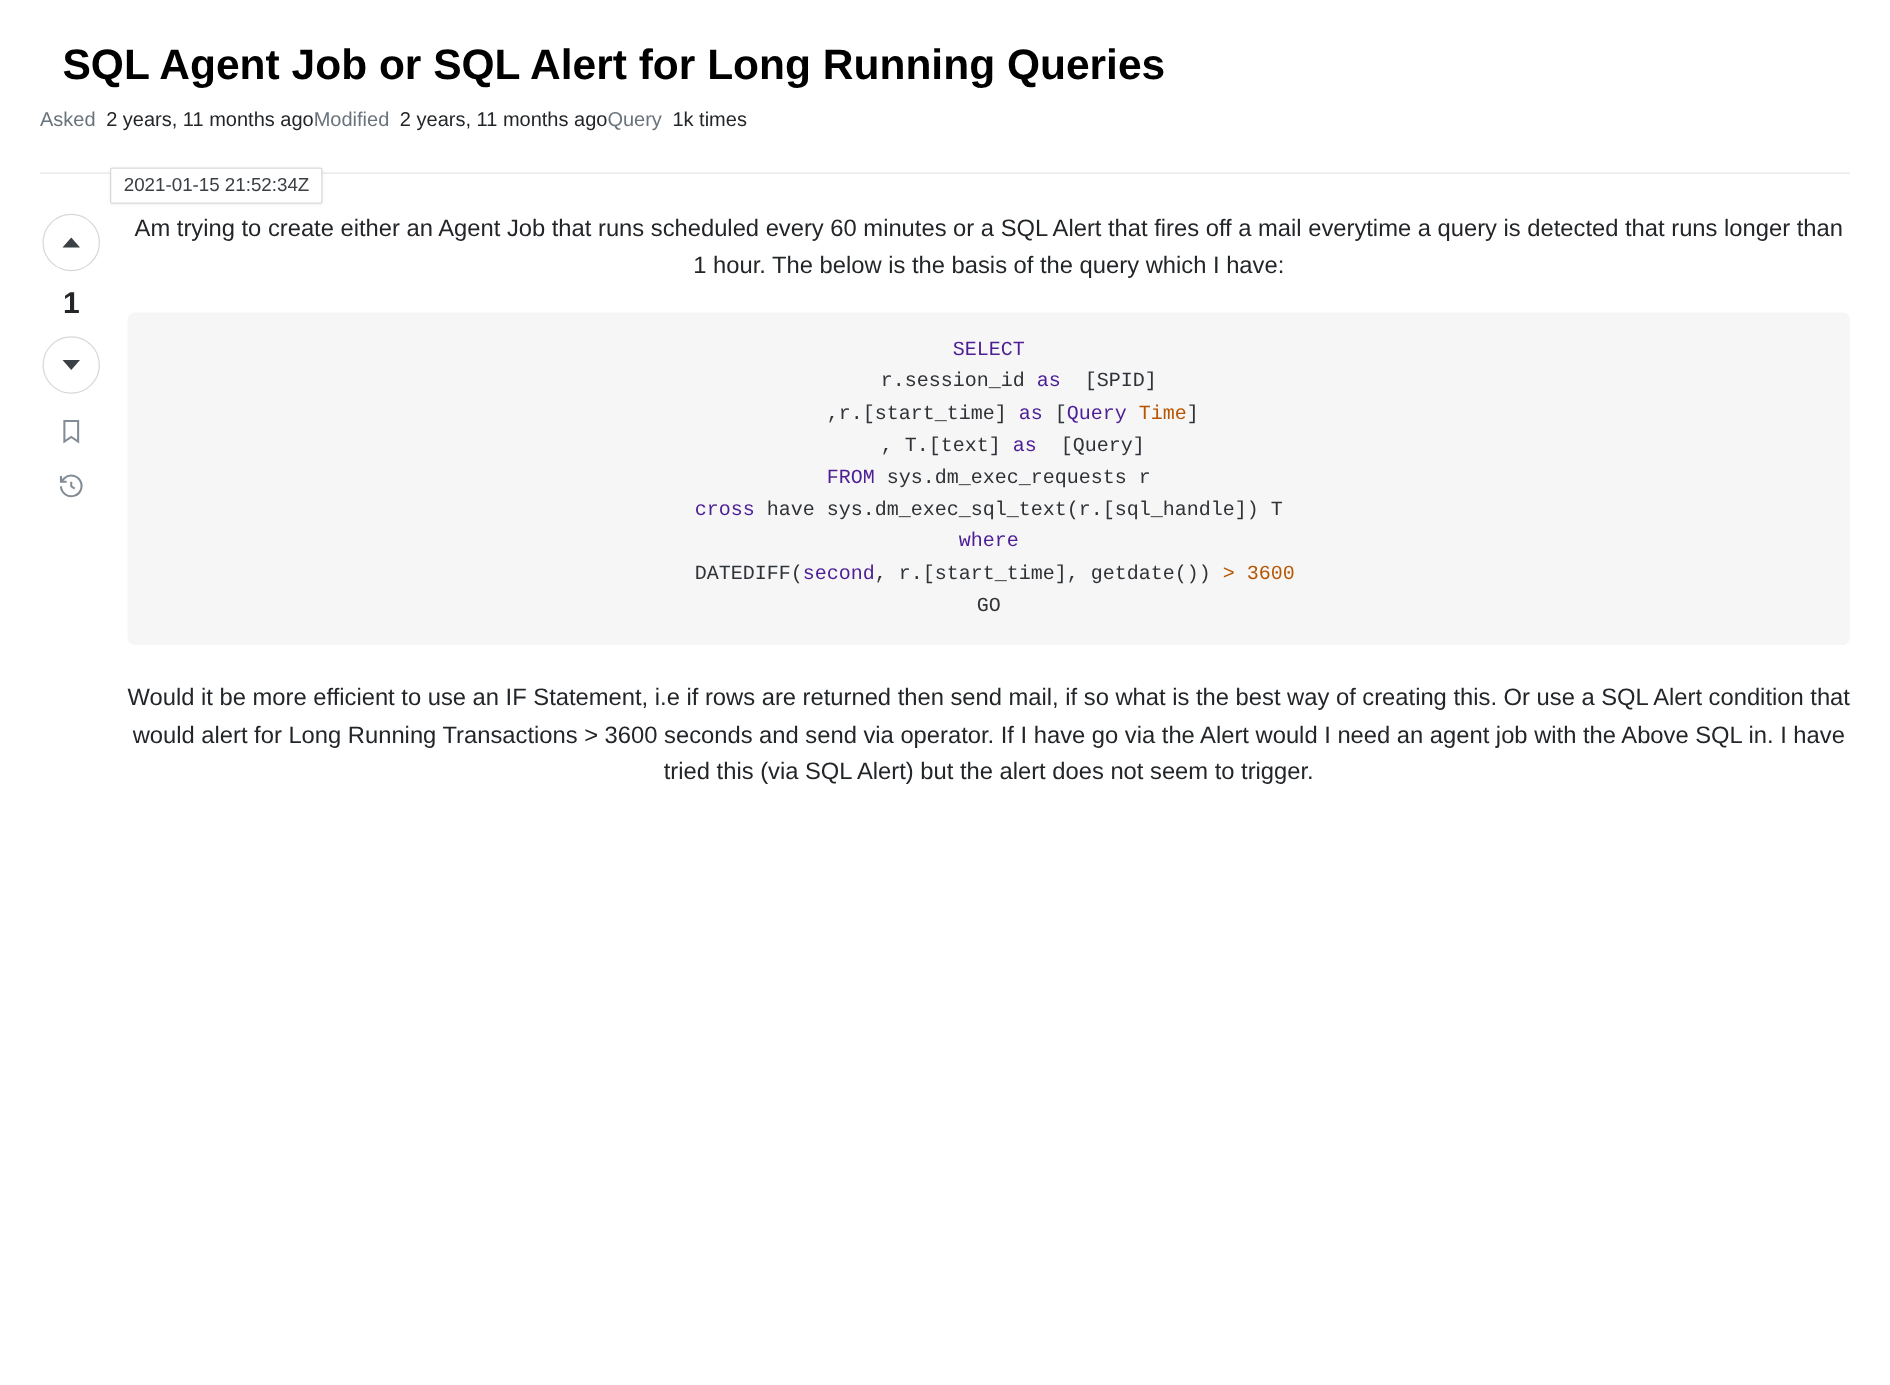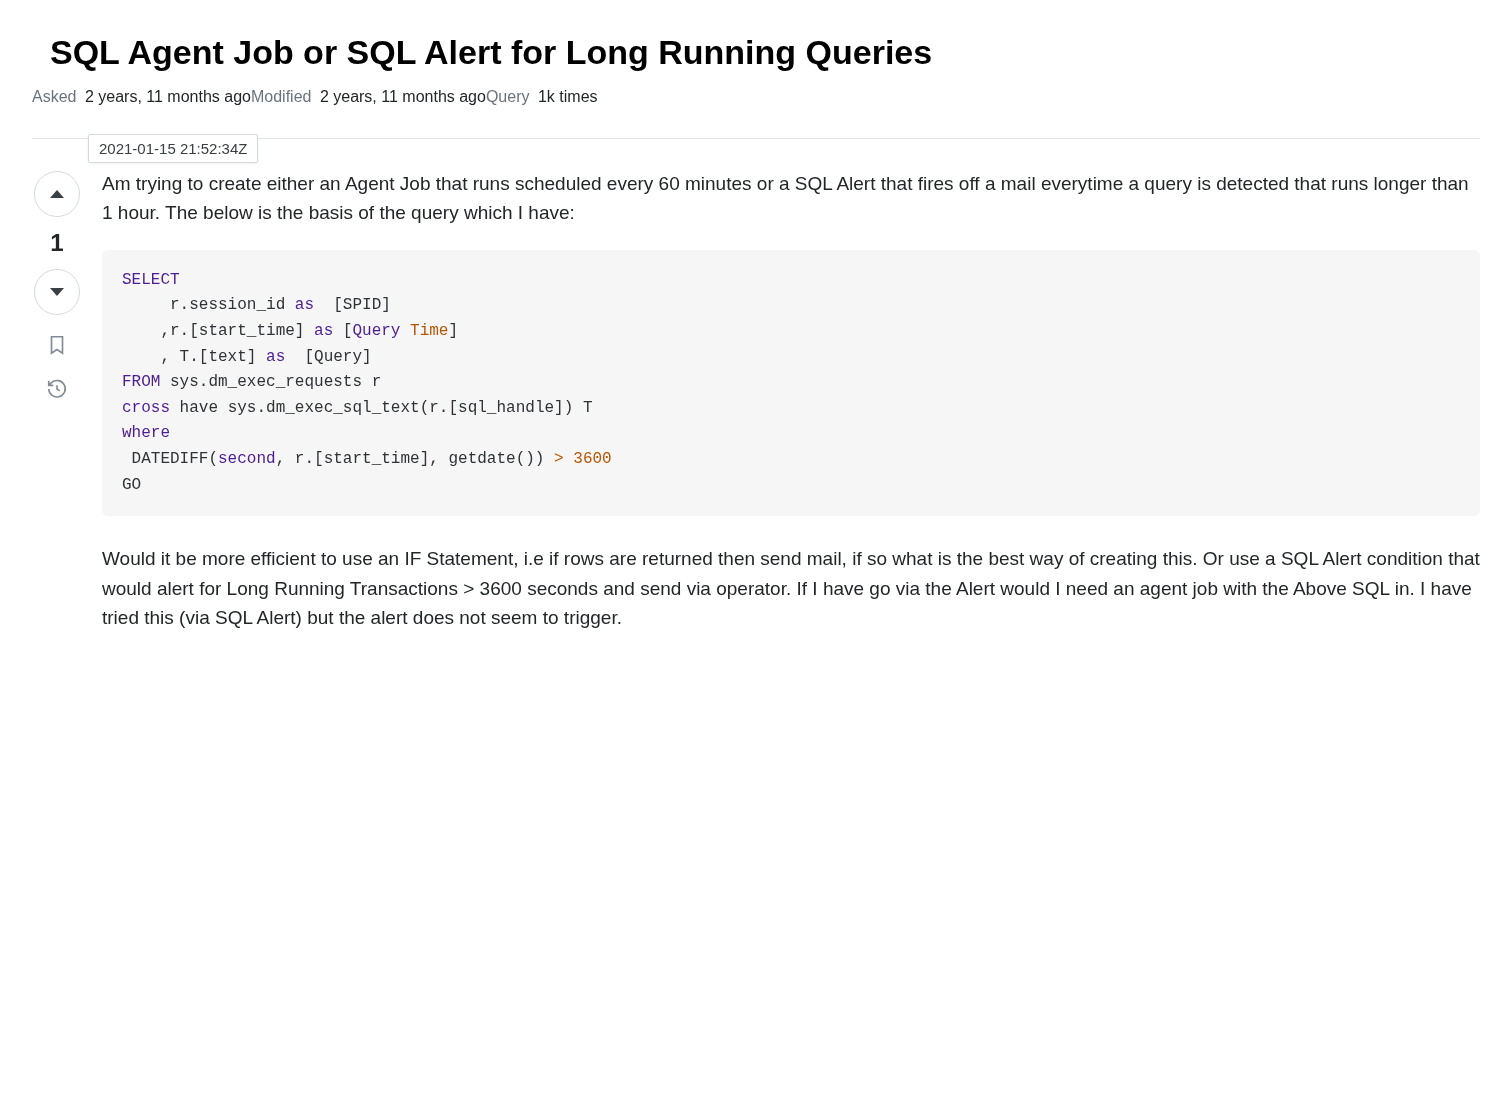--- a/index.html
+++ b/index.html
@@ -80,20 +80,21 @@
       color: #838c95;
       cursor: pointer;
       margin-top: 6px;
     }
     .icon-btn svg { width: 22px; height: 22px; }
     .post-body {
       flex: 1;
       font-size: 19px;
       line-height: 1.55;
       color: #232629;
+      text-align: center;
     }
     .post-body p { margin-bottom: 22px; }
     pre.code-block {
       background: #f6f6f6;
       border-radius: 6px;
       padding: 18px 20px;
       font-family: ui-monospace, "SFMono-Regular", Consolas, "Liberation Mono", Menlo, monospace;
       font-size: 16px;
       line-height: 1.6;
       overflow-x: auto;

